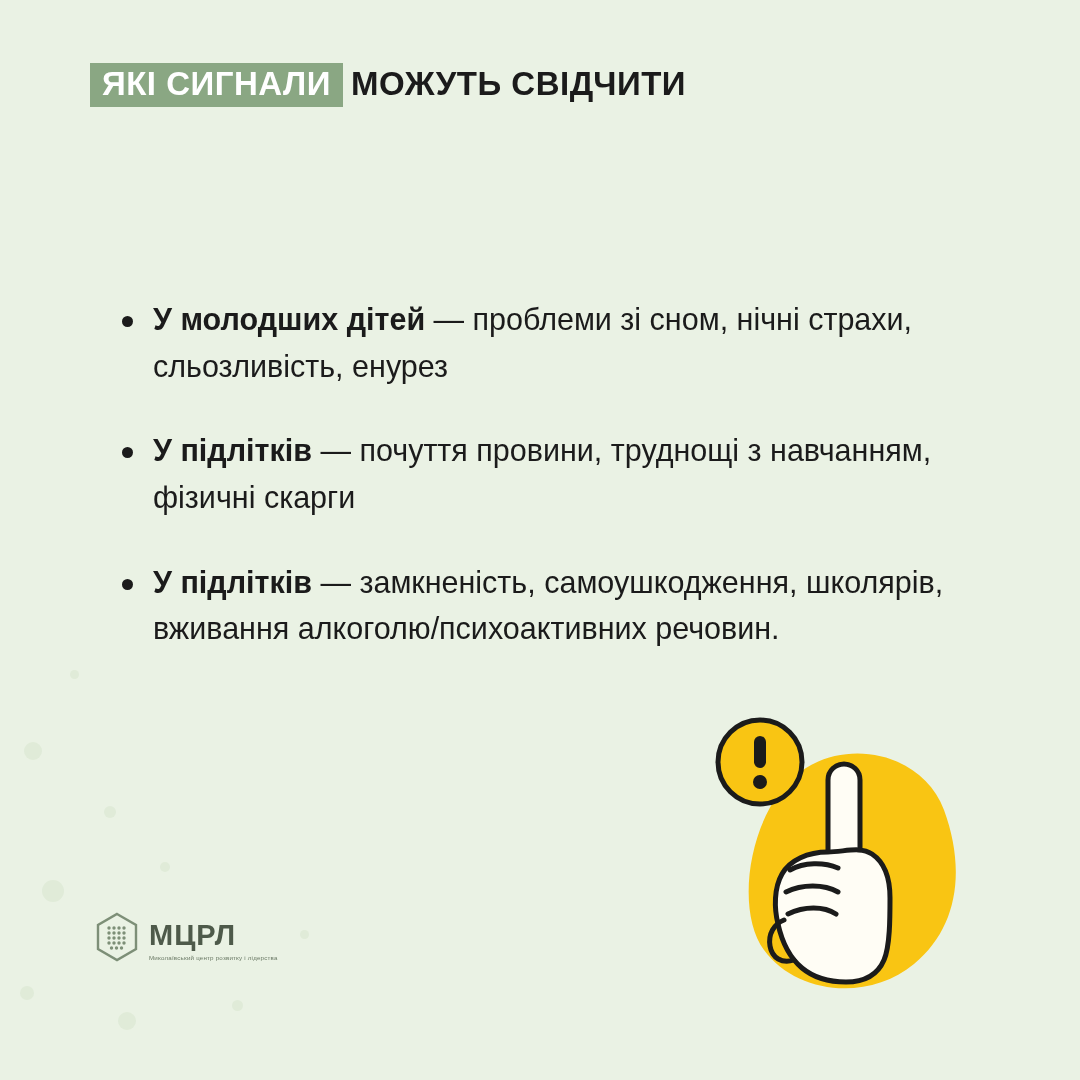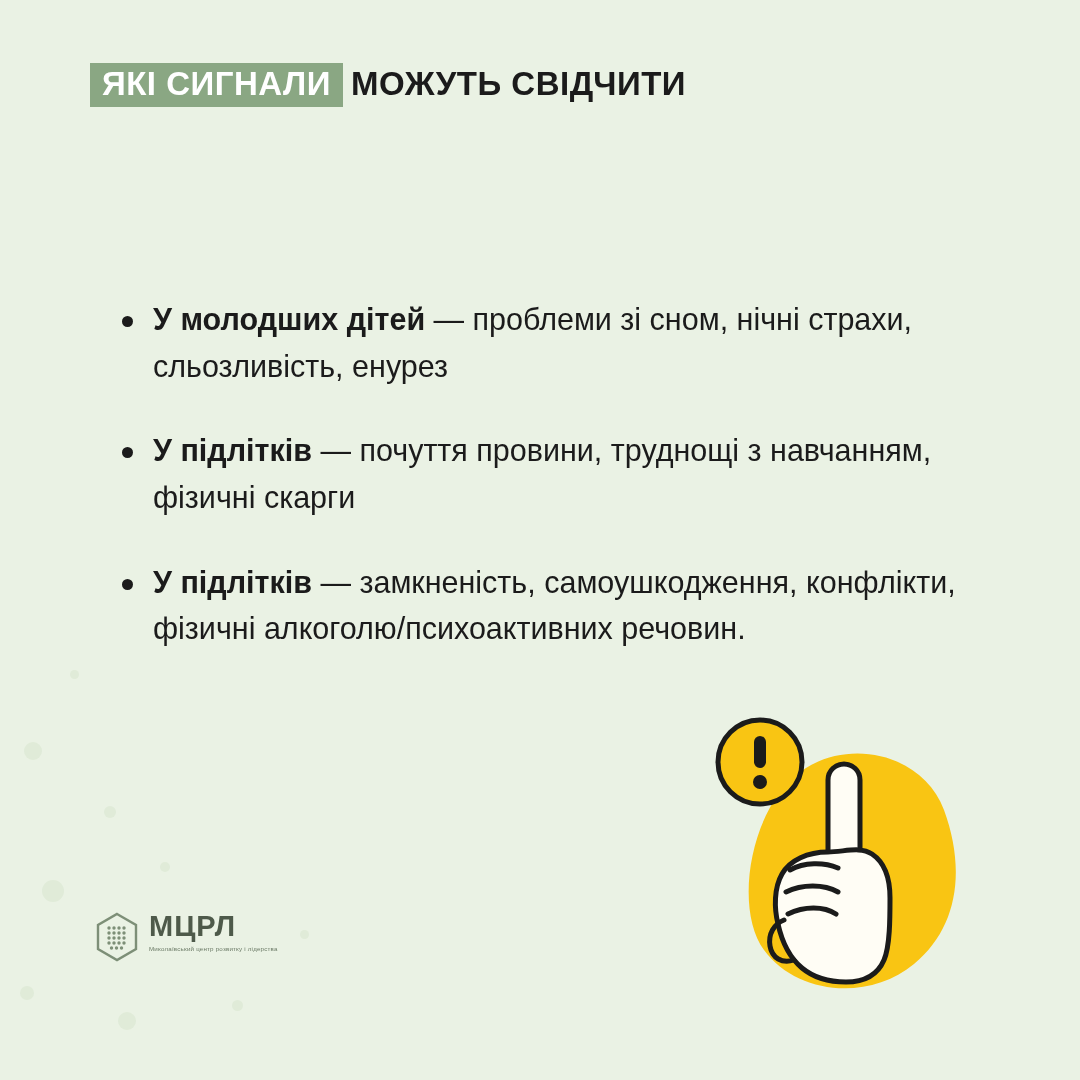--- a/index.html
+++ b/index.html
@@ -77,21 +77,21 @@
   }
   .bullet-text b {
     font-weight: bold;
   }
   
   .logo {
     position: absolute;
     left: 95px;
     top: 912px;
     display: flex;
-    align-items: flex-start;
+    align-items: flex-end;
   }
   .logo-hex {
     width: 44px;
     height: 50px;
     margin-right: 10px;
     position: relative;
   }
   .logo-text-wrap {
     display: flex;
     flex-direction: column;
@@ -153,21 +153,21 @@
     <div class="bullet">
       <div class="bullet-dot"></div>
       <div class="bullet-text">
         <b>У підлітків</b><span> — почуття провини, труднощі з навчанням, фізичні скарги</span>
       </div>
     </div>
 
     <div class="bullet">
       <div class="bullet-dot"></div>
       <div class="bullet-text">
-        <b>У підлітків</b><span> — замкненість, самоушкодження, конфлікти, фізичні алкоголю/психоактивних речовин.</span>
+        <b>У підлітків</b><span> — замкненість, самоушкодження, школярів, вживання алкоголю/психоактивних речовин.</span>
       </div>
     </div>
 
   </div>
 
   <div class="logo">
     <div class="logo-hex">
       <svg width="44" height="50" viewBox="0 0 44 50" xmlns="http://www.w3.org/2000/svg">
         <polygon points="22,2 41,13 41,37 22,48 3,37 3,13" fill="none" stroke="#7d8f77" stroke-width="2.4"></polygon>
         <g fill="#7d8f77">

